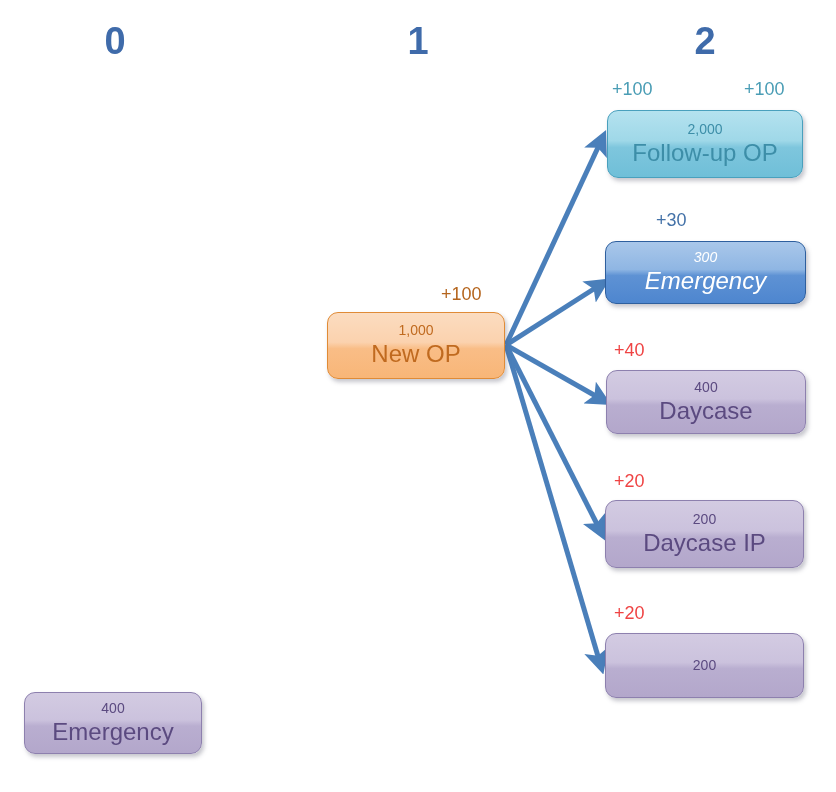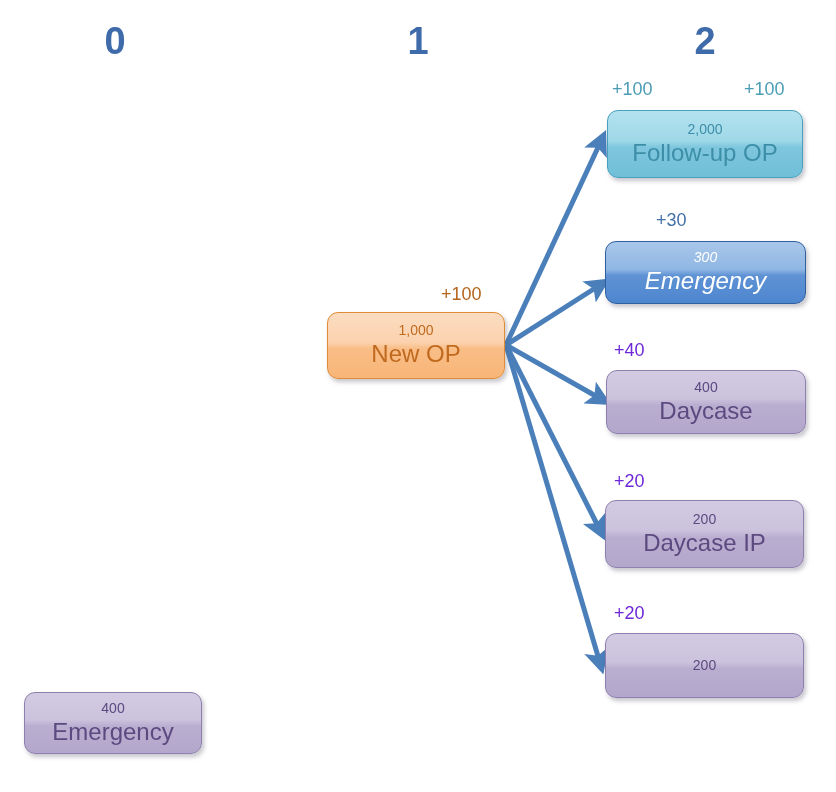--- a/index.html
+++ b/index.html
@@ -41,21 +41,21 @@
 
   
   .delta {
     position: absolute;
     font-size: 18px;
     line-height: 1;
     white-space: nowrap;
   }
   .delta.teal   { color: #4a9db5; }
   .delta.blue   { color: #4472a8; margin-left: 44px; }
-  .delta.purple { color: #6d28d9; }
+  .delta.purple { color: #ef4444; }
   .delta.orange { color: #b5651d; }
 
   
   .node {
     position: absolute;
     box-sizing: border-box;
     border-radius: 11px;
     display: flex;
     flex-direction: column;
     align-items: center;

